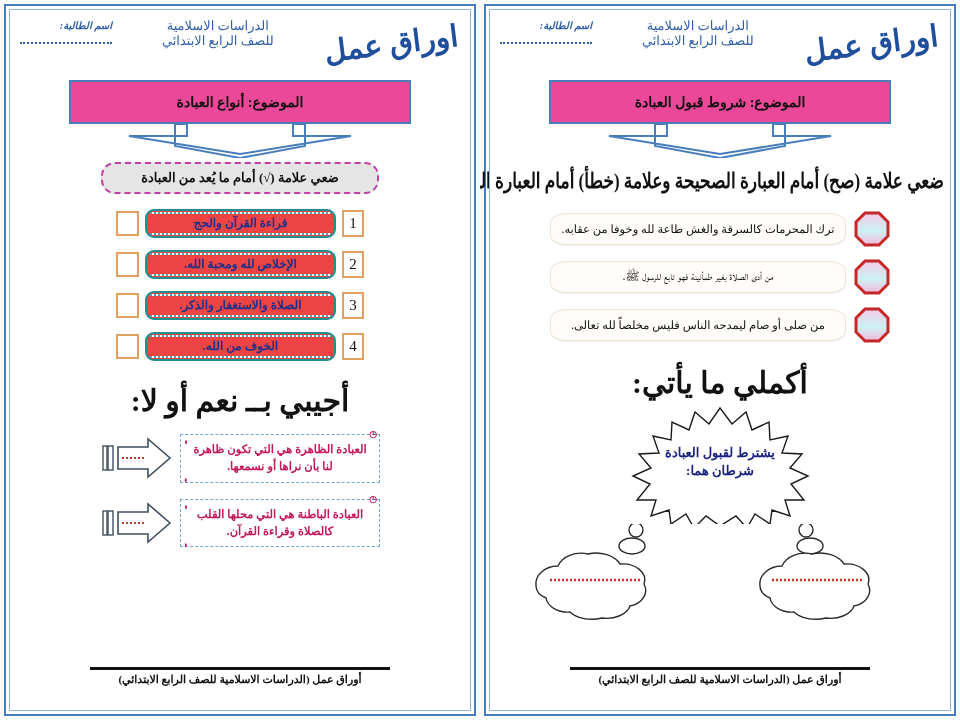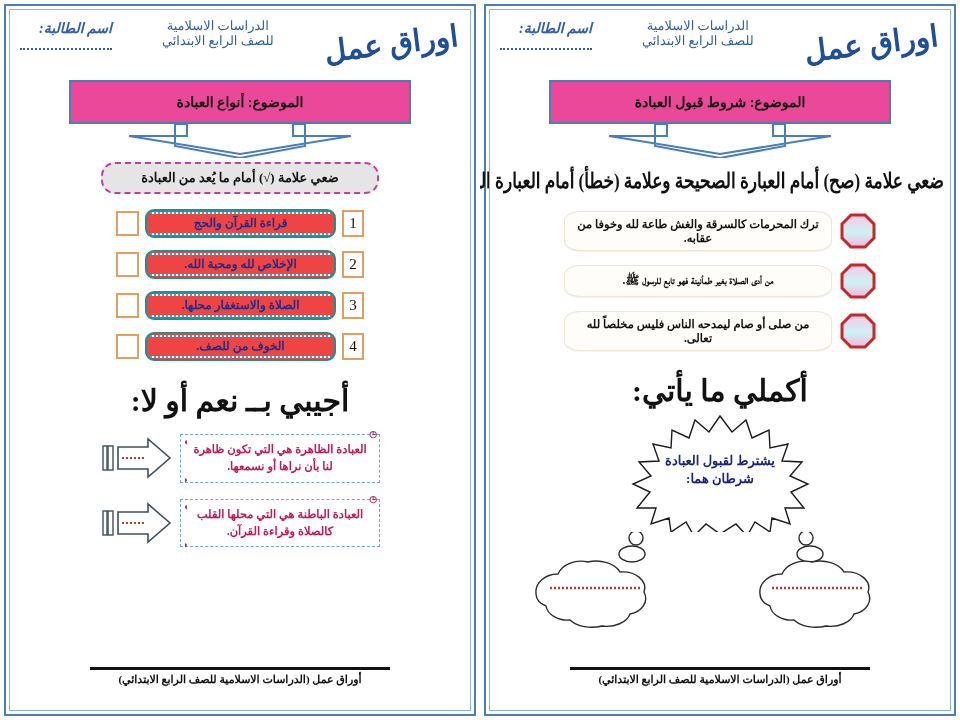--- a/index.html
+++ b/index.html
@@ -66,21 +66,21 @@
     white-space:nowrap;
   }
   .title-block .ln{display:block;}
   .student{
     width:96px;
     text-align:right;
     padding-top:8px;
   }
   .student .lbl{
     font-family:"Liberation Serif", serif;
-    font-size:14px;font-style:italic;font-weight:bold;
+    font-size:10px;font-style:italic;font-weight:bold;
     color:#2f5fa8;
     display:block;
     white-space:nowrap;
   }
   .student .dots{
     display:block;
     margin-top:10px;
     border-bottom:2px dotted #2f5fa8;
     height:1px;
     width:92px;
@@ -236,30 +236,30 @@
   .stmt-row{
     display:flex;flex-direction:row;align-items:center;
     justify-content:center;
     margin-bottom:12px;
     gap:8px;
   }
   .octagon{
     width:36px;height:36px;flex:0 0 auto;
   }
   .stmt-bubble{
-    width:268px;
+    width:296px;
     min-height:32px;
     border:1px solid #efe4d6;
     border-radius:16px/10px;
     background:#fffdf9;
     display:flex;align-items:center;justify-content:center;
     padding:5px 10px;
     box-sizing:border-box;
     font-family:"Liberation Serif", serif;
-    font-size:11.5px;font-weight:bold;
+    font-size:11.5px;font-weight:normal;
     color:#111111;
     text-align:center;
     box-shadow:0 1px 1px rgba(0,0,0,0.06);
   }
 
   
   .burst-wrap{
     position:relative;
     width:260px;height:120px;
     margin:4px auto 0 auto;
@@ -465,29 +465,29 @@
           <div class="num-box">2</div>
           <div class="item-plate">
               <span>الإخلاص لله ومحبة الله.</span>
             </div>
           <div class="tick-box"></div>
         </div>
 
         <div class="item-row">
           <div class="num-box">3</div>
           <div class="item-plate">
-              <span>الصلاة والاستغفار محلها.</span>
+              <span>الصلاة والاستغفار والذكر.</span>
             </div>
           <div class="tick-box"></div>
         </div>
 
         <div class="item-row">
           <div class="num-box">4</div>
           <div class="item-plate">
-              <span>الخوف من للصف.</span>
+              <span>الخوف من الله.</span>
             </div>
           <div class="tick-box"></div>
         </div>
 
       </div>
 
       <div class="big-head">أجيبي بــ نعم أو لا:</div>
 
       <div class="note-row">
         <div class="note-box">

